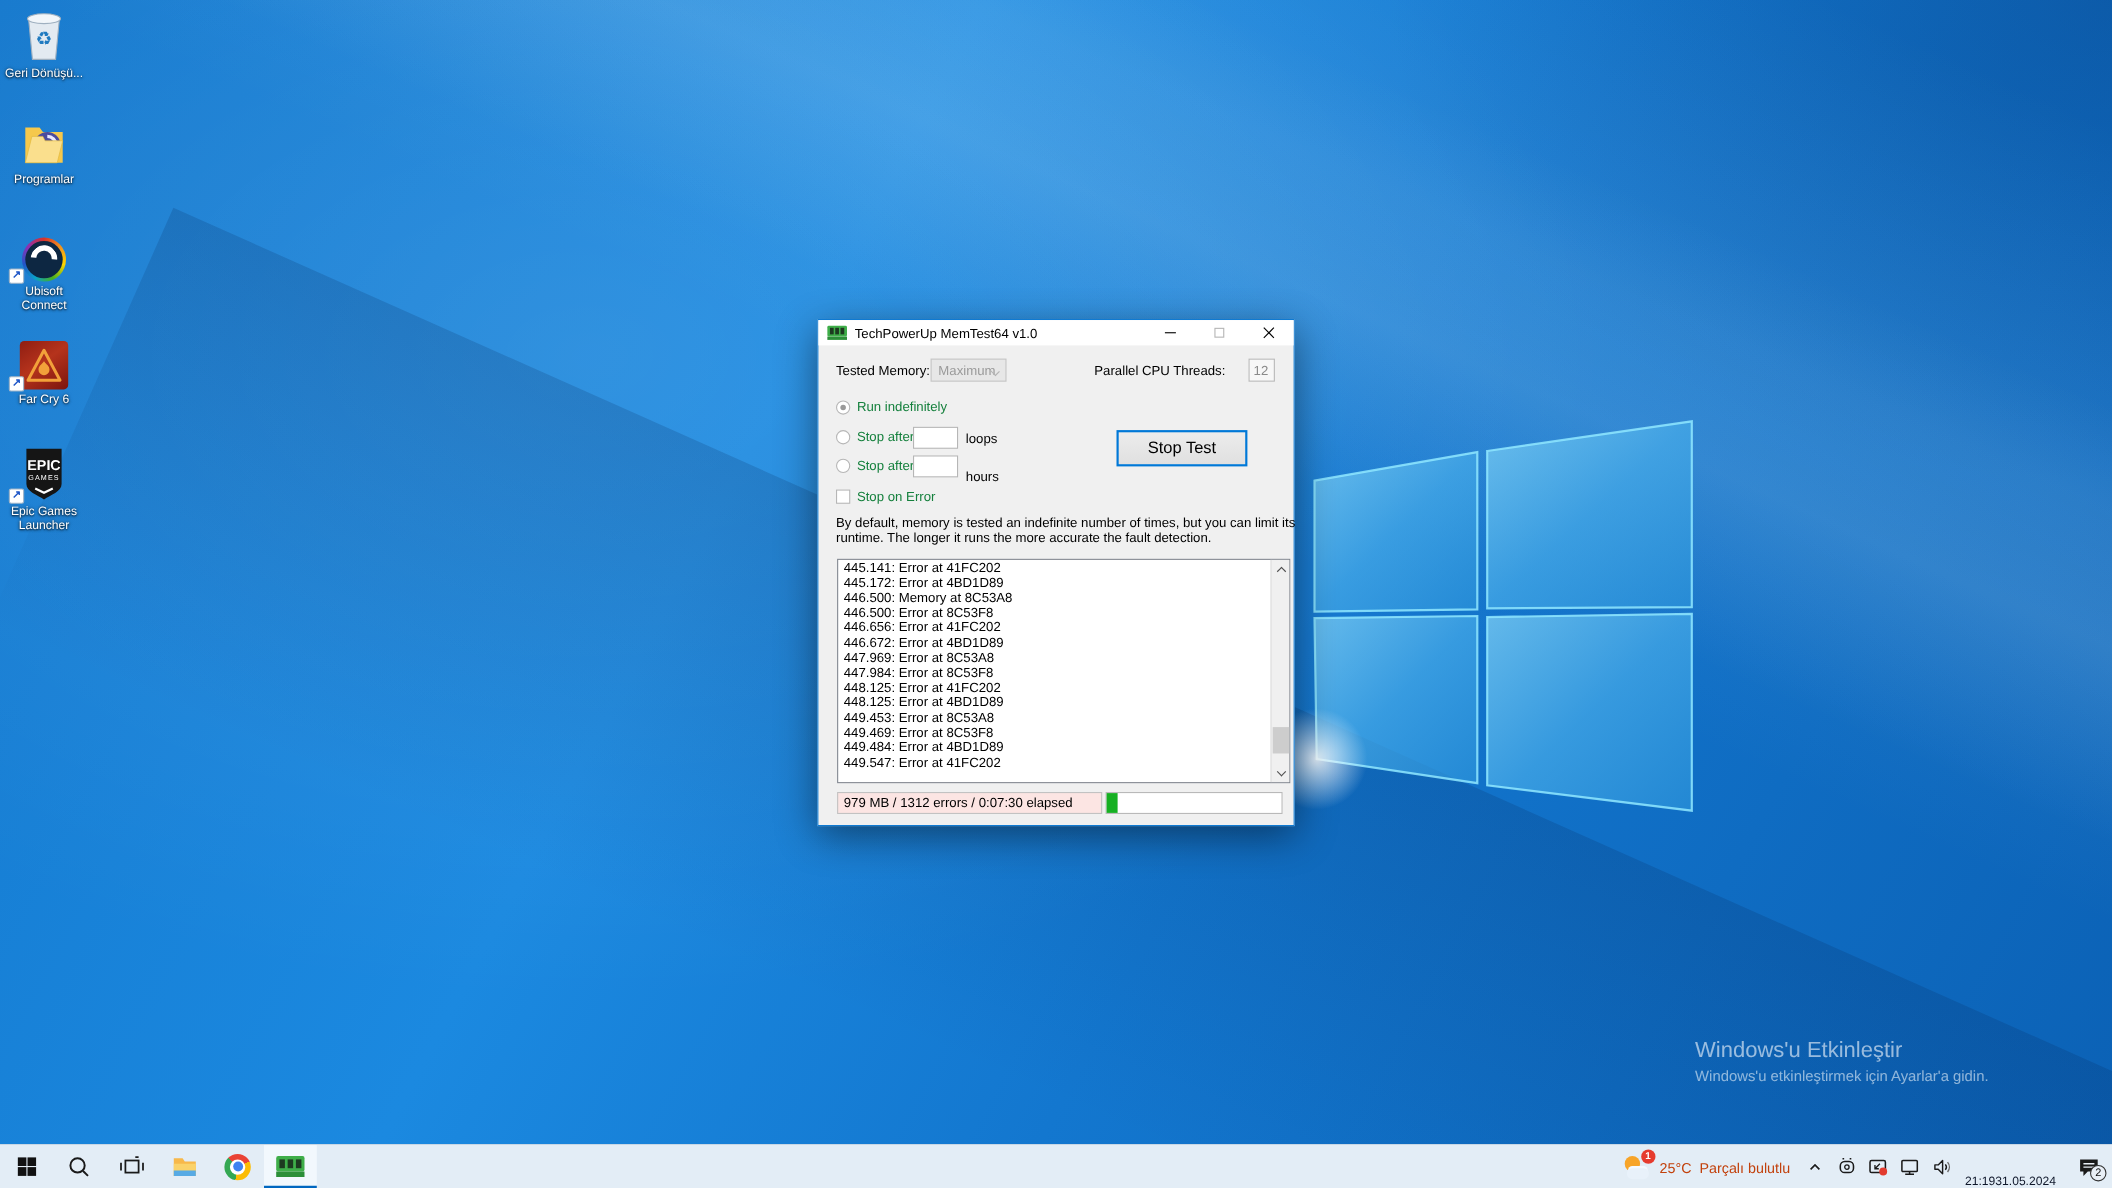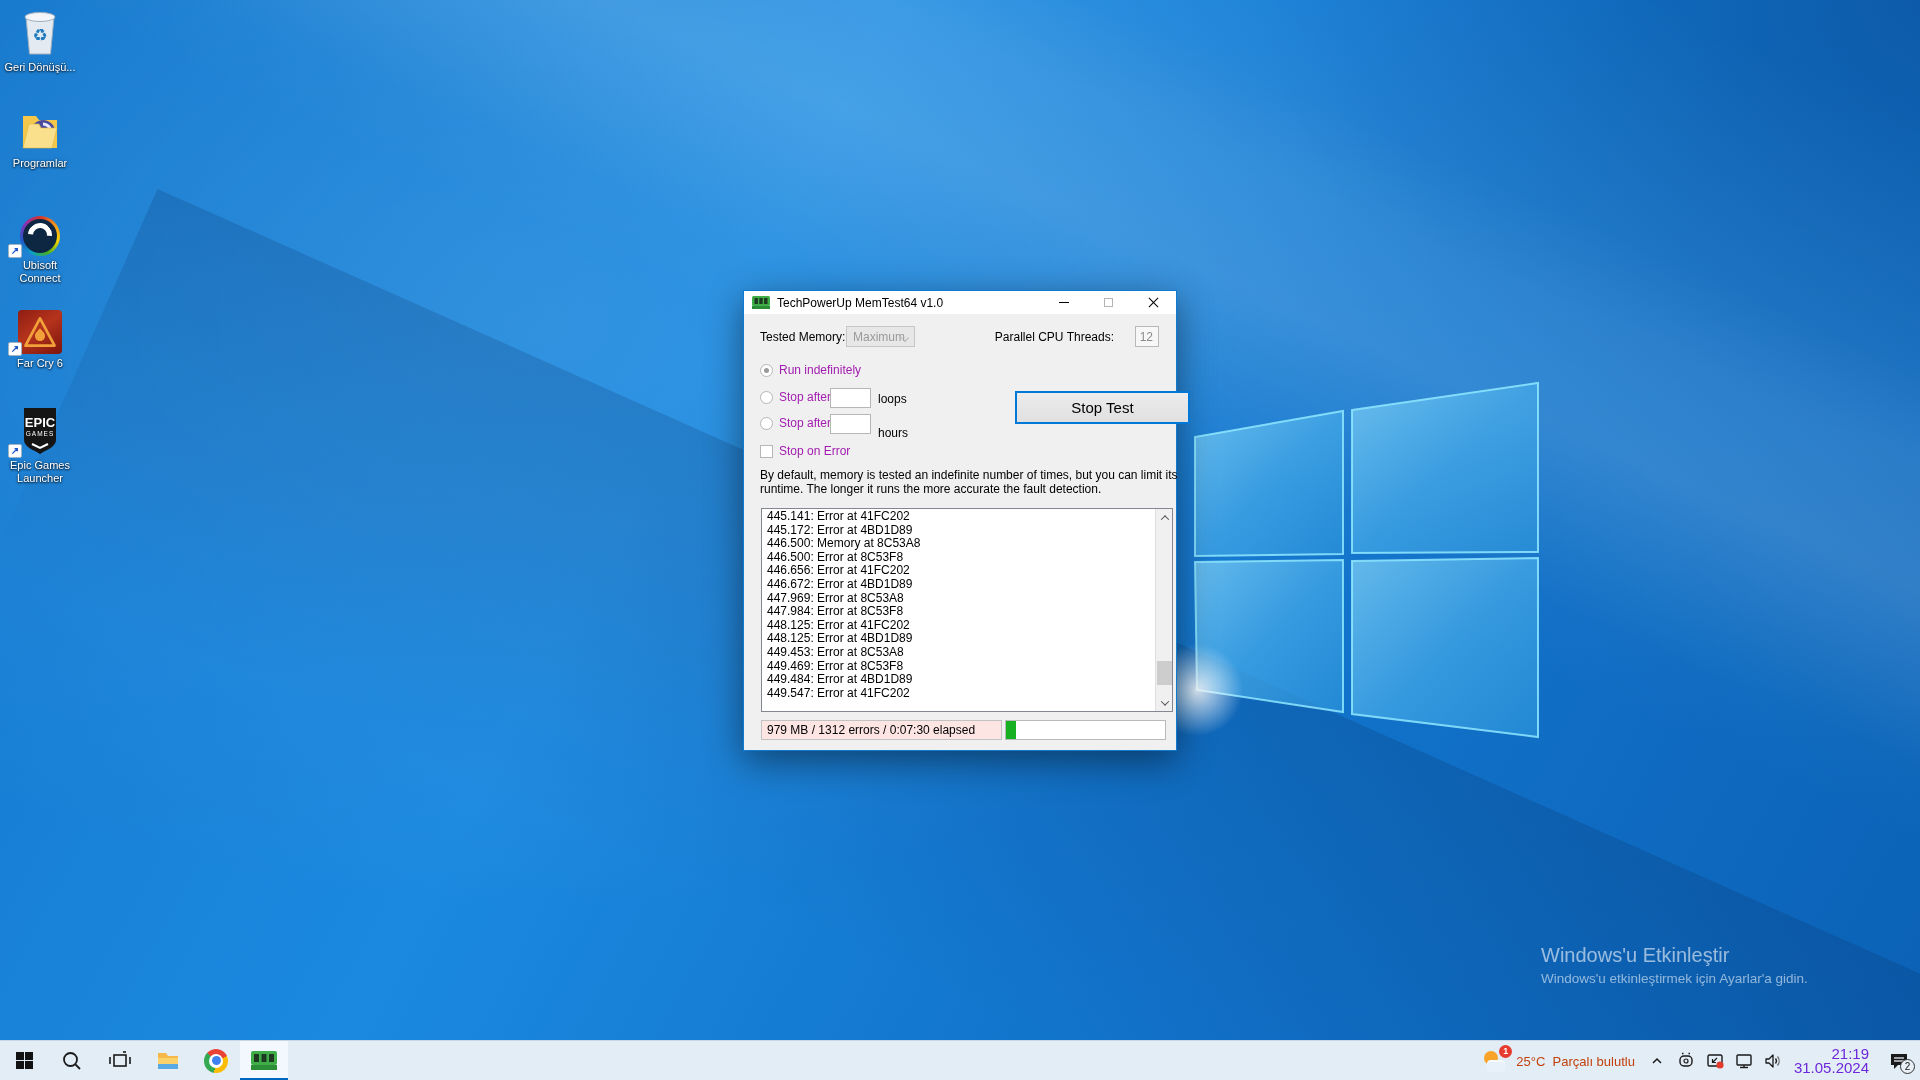--- a/index.html
+++ b/index.html
@@ -63,26 +63,26 @@
   .combo .chev { position:absolute; right:6px; top:7px; width:7px; height:7px;
     border-right:1.5px solid #b3b3b3; border-bottom:1.5px solid #b3b3b3; transform:rotate(45deg) scaleY(0.8); }
   .threads-input { position:absolute; right:17px; top:35px; width:24px; height:21px; background:#f7f7f7;
     border:1px solid #b9b9b9; color:#8a8a8a; text-align:right; padding:3px 5px 0 0; }
 
   .radio-row { position:absolute; left:16px; display:flex; align-items:center; height:20px; }
   .radio { width:13px; height:13px; border-radius:50%; background:#fff; border:1px solid #b6b6b6;
     margin-right:6px; position:relative; flex:none; }
   .radio.sel:after { content:""; position:absolute; left:3px; top:3px; width:5px; height:5px; border-radius:50%; background:#9a9a9a; }
   .checkbox { width:13px; height:13px; background:#fff; border:1px solid #b6b6b6; margin-right:6px; flex:none; }
-  .dis-text { color:#a21caf; }
+  .dis-text { color:#15803d; }
   .small-input { position:absolute; left:86px; width:41px; height:20px; background:#fff; border:1px solid #b6b6b6; }
 
   .desc { position:absolute; left:16px; top:178px; color:#000; font-size:12px; line-height:13.5px; white-space:nowrap; }
 
-  .stop-btn { position:absolute; left:271px; top:100px; width:175px; height:33px;
+  .stop-btn { position:absolute; left:271px; top:100px; width:119px; height:33px;
     background:linear-gradient(#ececec,#e0e0e0); border:2px solid #0078d7; color:#000;
     font-size:15px; font-family:"Liberation Sans",sans-serif; display:flex; align-items:center; justify-content:center; cursor:default; }
 
   .listbox { position:absolute; left:17px; top:217px; width:412px; height:204px; background:#fff; border:1px solid #828790; }
   .loglines { position:absolute; left:0; top:1px; right:17px; padding-left:5px; font-size:12px; line-height:13.6px; color:#000; white-space:nowrap; overflow:hidden; }
   .vscroll { position:absolute; right:0; top:0; width:17px; height:100%; background:#f0f0f0; border-left:1px solid #dedede; }
   .sb-arrow { position:absolute; left:0; width:17px; height:17px; display:flex; align-items:center; justify-content:center; }
   .sb-up { top:0; } .sb-dn { bottom:0; }
   .chev-up { width:6px; height:6px; border-left:1.4px solid #505050; border-top:1.4px solid #505050; transform:rotate(45deg) translate(1px,1px); }
   .chev-dn { width:6px; height:6px; border-right:1.4px solid #505050; border-bottom:1.4px solid #505050; transform:rotate(45deg) translate(-1px,-1px); }
@@ -106,21 +106,21 @@
   .tray { position:absolute; right:0; top:0; height:40px; display:flex; align-items:center; }
   .tray-item { display:flex; align-items:center; justify-content:center; height:40px; }
   .weather { padding:0 8px 0 6px; gap:7px; }
   .weather-icon { position:relative; width:26px; height:24px; }
   .w-sun { position:absolute; left:1px; top:2px; width:14px; height:14px; border-radius:50%; background:#f7a428; }
   .w-cloud { position:absolute; left:3px; bottom:1px; width:20px; height:10px; border-radius:6px; background:#e8f1fa; box-shadow:0 -3px 0 -1px #f4f9fe; }
   .w-badge { position:absolute; right:-3px; top:-4px; width:13px; height:13px; border-radius:50%; background:#e63b2e;
     color:#fff; font-size:9px; font-weight:bold; line-height:13px; text-align:center; }
   .weather-text { font-size:13px; color:#c2410c; white-space:nowrap; }
   .tray-ico { width:29px; }
-  .clock { flex-direction:column; justify-content:center; padding:0 9px 0 6px; font-size:15px; color:#6d28d9; line-height:14px; text-align:right; align-items:flex-end; }
+  .clock { flex-direction:row; justify-content:center; padding:0 9px 0 6px; font-size:11px; color:#0f172a; line-height:14px; text-align:right; align-items:flex-end; }
   .action { width:42px; position:relative; }
   .ac-badge { position:absolute; right:5px; bottom:7px; width:15px; height:15px; border-radius:50%;
     background:#e9eff6; border:1px solid #333; font-size:10px; line-height:14px; text-align:center; color:#111; }
 </style>
 </head>
 <body>
 
 <div class="desktop">
   <div class="beam beam1"></div>
   <div class="beam beam2"></div>

